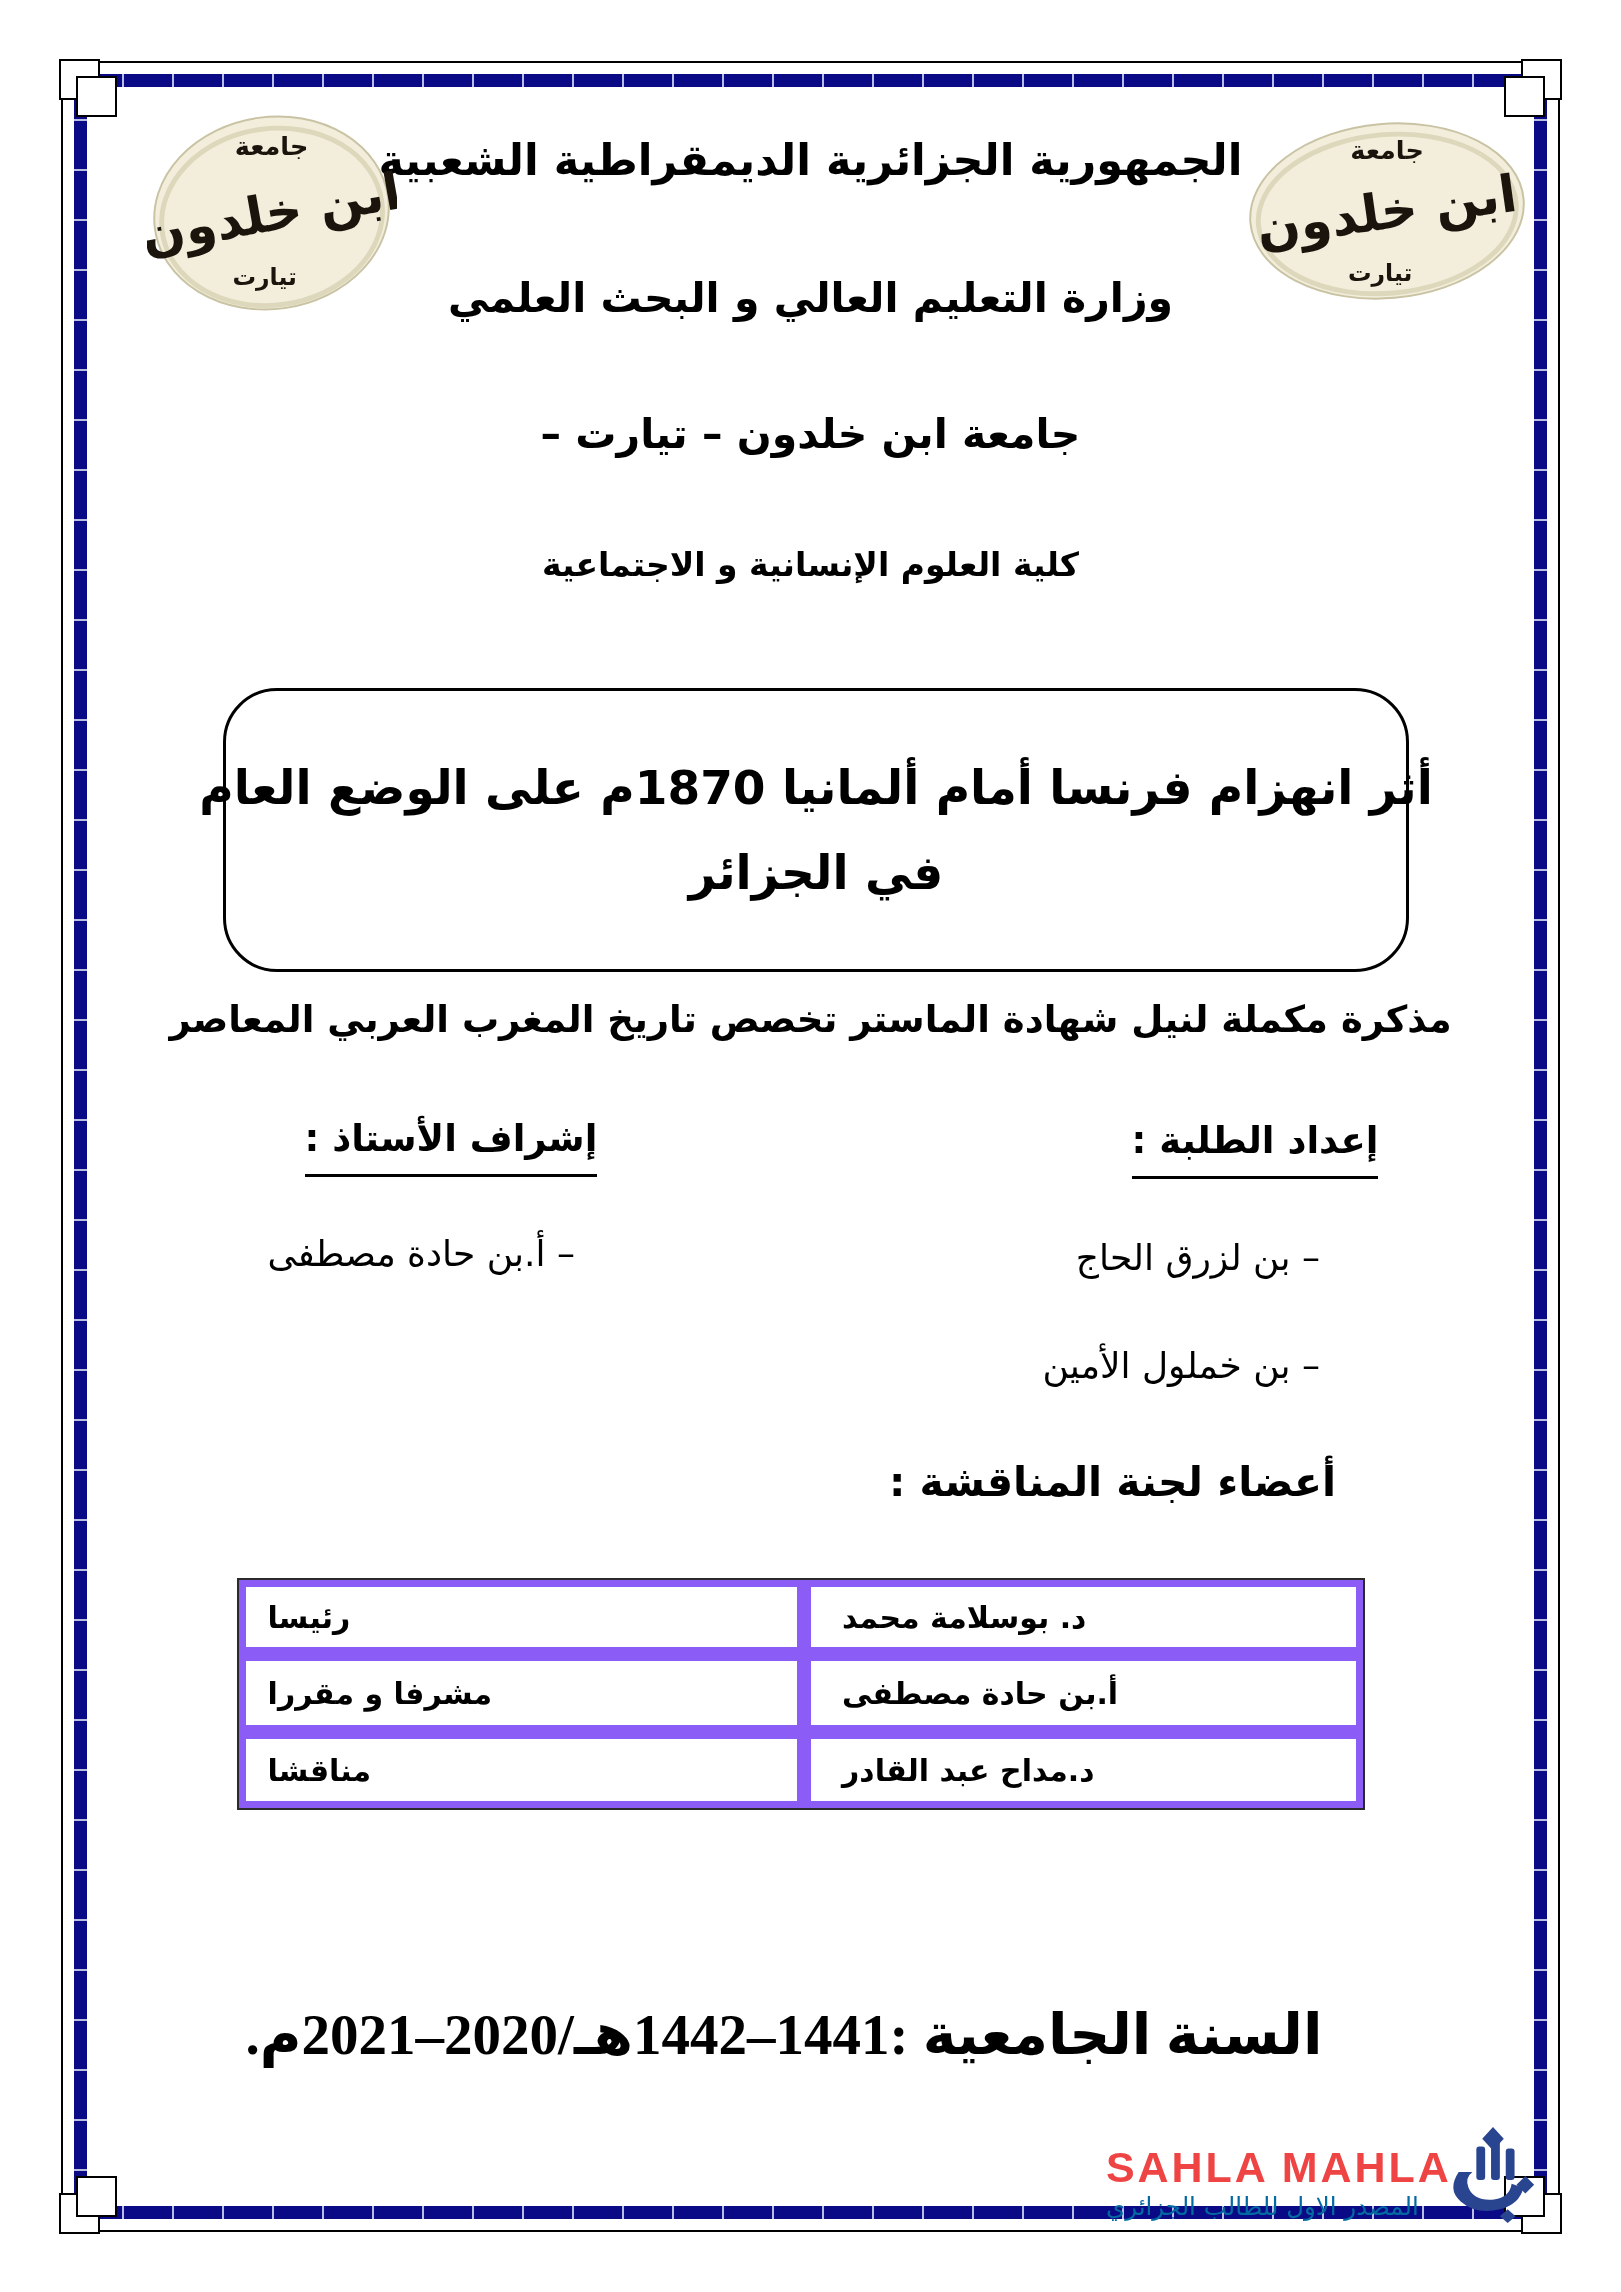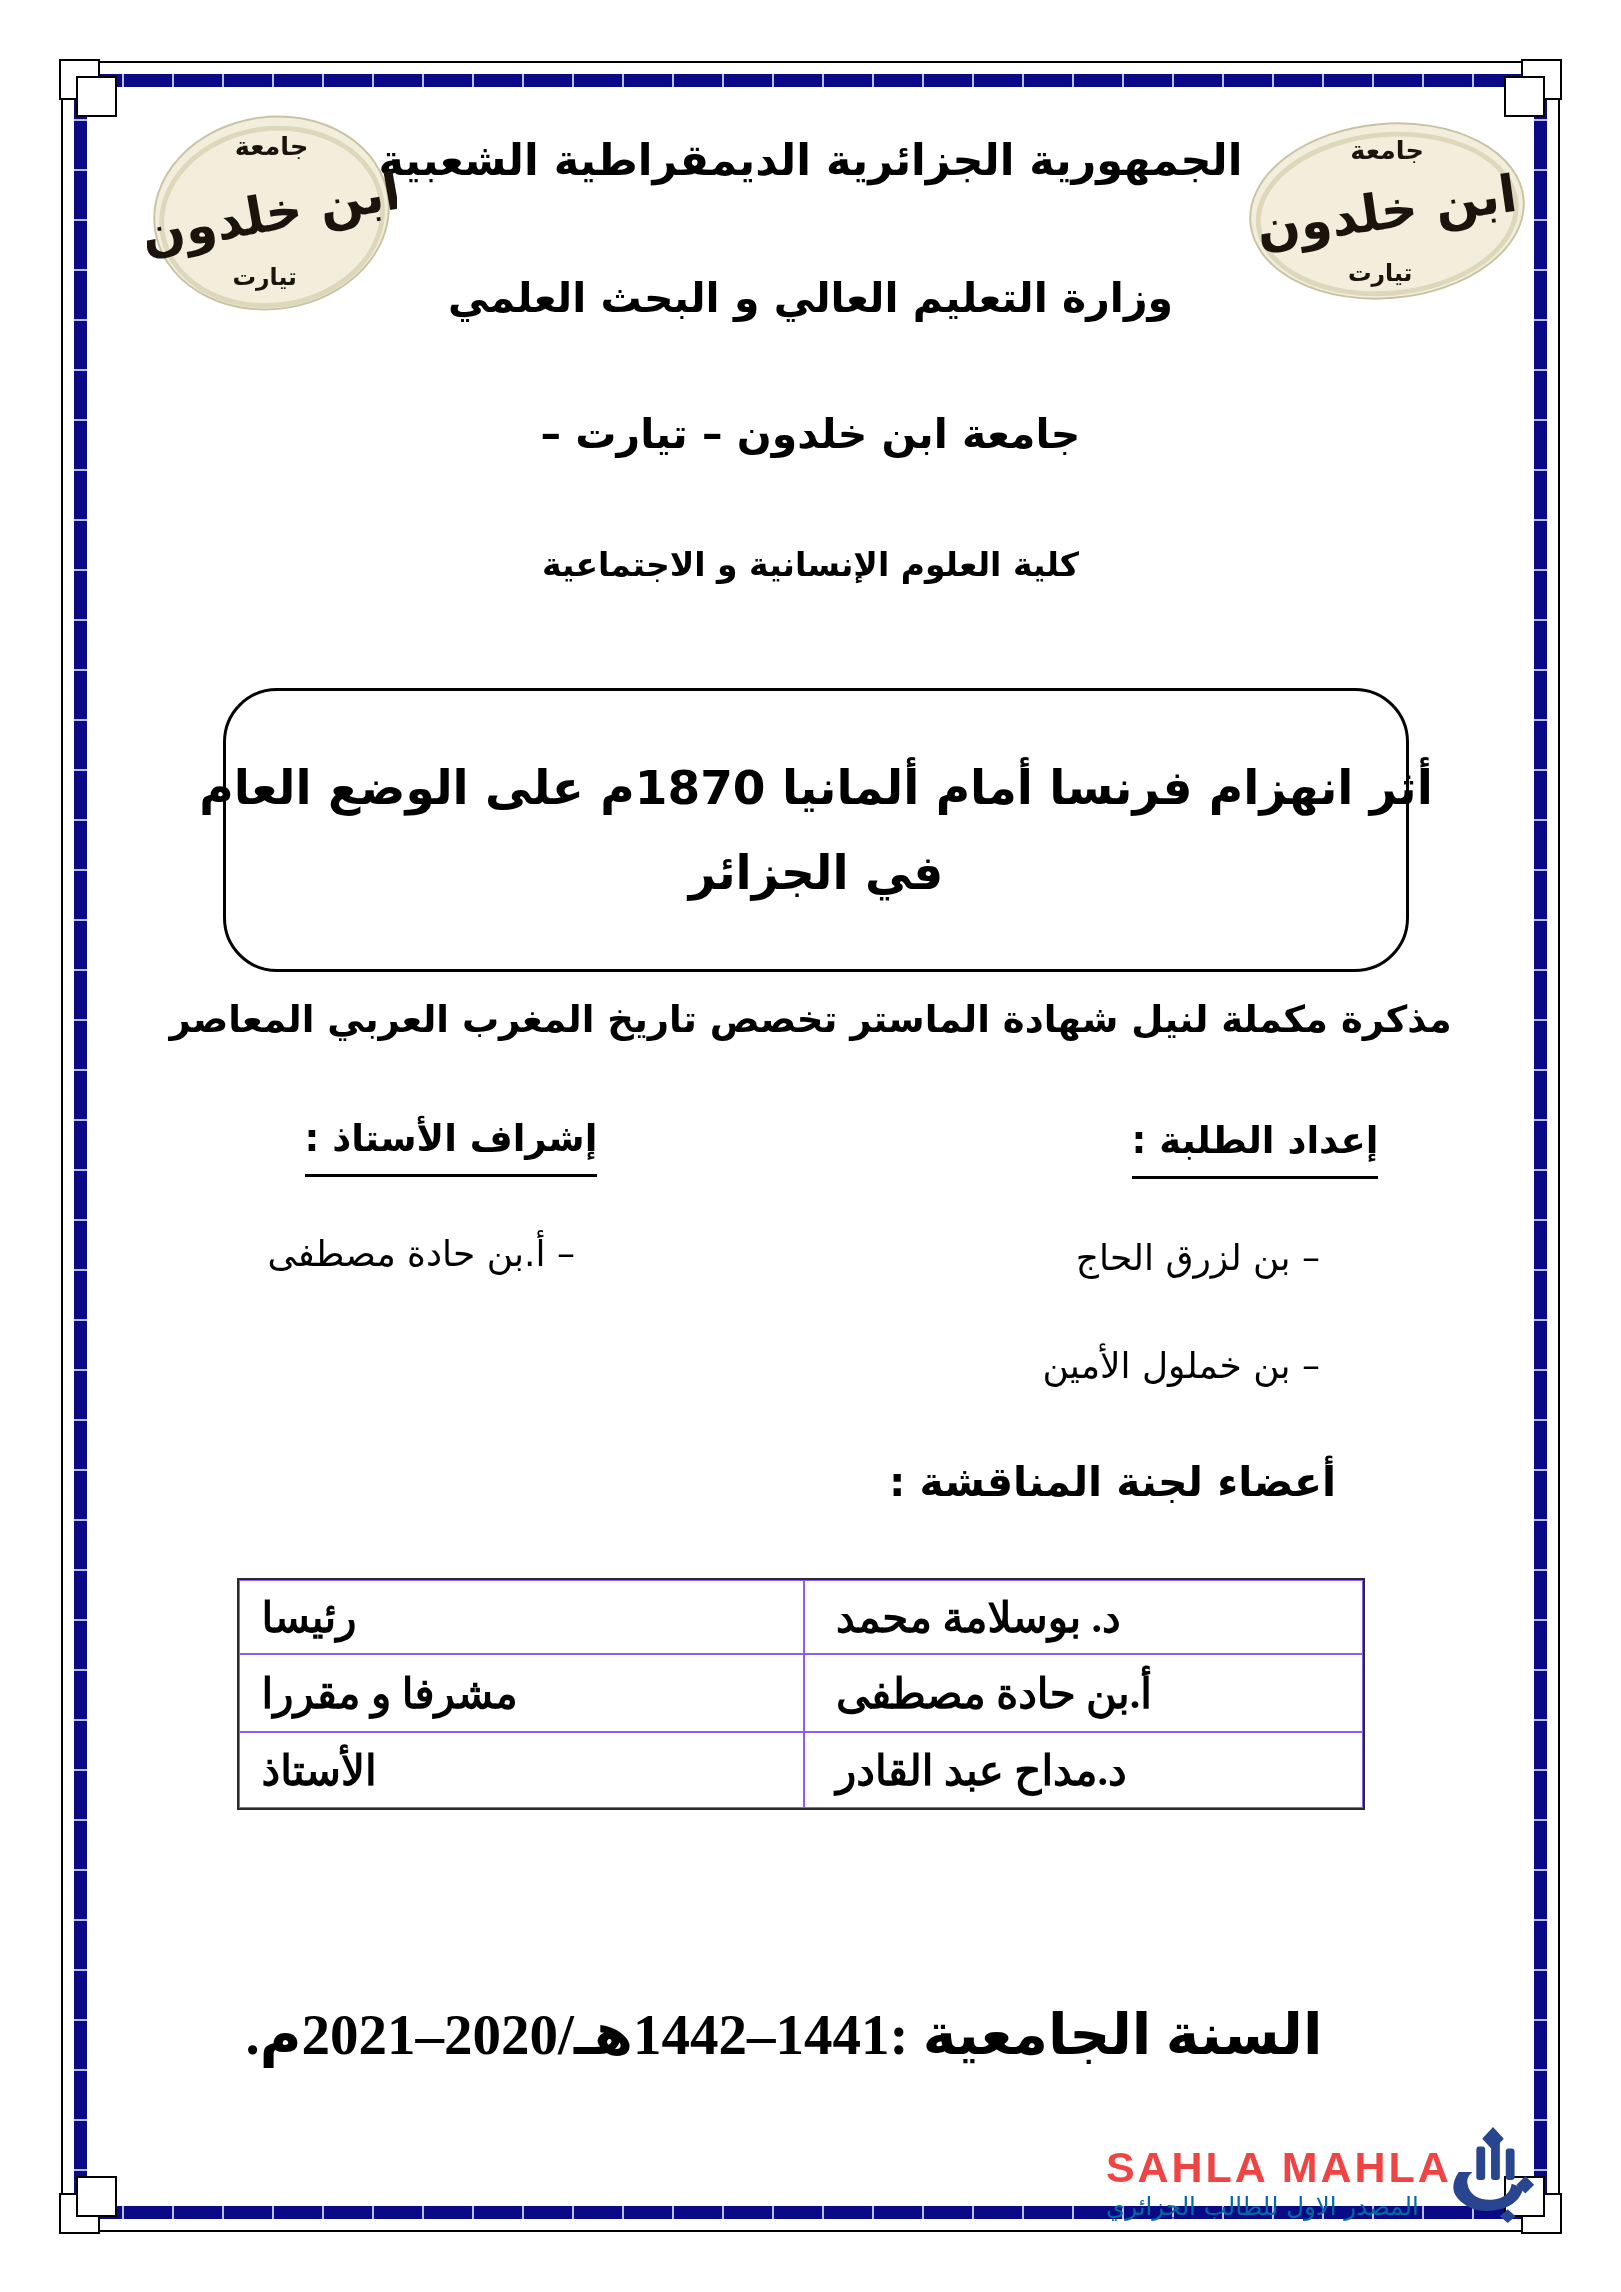--- a/index.html
+++ b/index.html
@@ -34,22 +34,22 @@
   .sec-head{position:absolute; font-weight:bold; font-size:37px; direction:rtl; white-space:nowrap;}
   .sec-head .u{display:inline-block; border-bottom:3.9px solid #000; padding-bottom:13.7px;}
   .name-line{position:absolute; font-size:36px; direction:rtl; white-space:nowrap; text-align:right;}
   .committee-head{position:absolute; font-weight:bold; font-size:41px; direction:rtl; white-space:nowrap;}
   
   .jury-table{
     position:absolute; left:237px; top:1578px; width:1128px; height:232px;
     border:2px solid #2a2a2a; box-sizing:border-box; z-index:4;
     display:grid; grid-template-columns:565px 1fr; grid-template-rows:74px 78px 1fr;
   }
-  .cell{border:1px solid #8b5cf6; display:flex; align-items:center; justify-content:flex-end;
-    font-weight:bold; font-size:42px; direction:rtl; box-sizing:border-box;font-family:Liberation Serif, serif;}
+  .cell{border:7px solid #8b5cf6; display:flex; align-items:center; justify-content:flex-end;
+    font-weight:bold; font-size:30px; direction:rtl; box-sizing:border-box;}
   .cell.role{padding-left:0; padding-right:0; justify-content:flex-end; padding-inline-end:21.6px;}
   .cell.name{padding-inline-end:31px;}
   
   .year-line{position:absolute; left:0; top:2001px; width:1568px; text-align:center;
     font-weight:bold; font-size:57px; direction:rtl;
     font-family:"Liberation Serif","DejaVu Sans",serif;}
   .brand{position:absolute; left:1106px; top:2143px; width:338px; text-align:center;
     font-family:"Liberation Sans","DejaVu Sans",sans-serif; font-weight:bold;
     font-size:43px; letter-spacing:2.9px; color:#ef4444; z-index:6; white-space:nowrap;}
   .tagline{position:absolute; left:1106px; top:2192px; width:338px; text-align:left;
@@ -116,21 +116,21 @@
 
   <div class="name-line" style="right:1046px; top:1233px;">– أ.بن حادة مصطفى</div>
 
   <div class="committee-head" style="right:285px; top:1458px;">أعضاء لجنة المناقشة :</div>
 
   <div class="jury-table">
     <div class="cell role">رئيسا</div>
     <div class="cell name">د. بوسلامة محمد</div>
     <div class="cell role">مشرفا و مقررا</div>
     <div class="cell name">أ.بن حادة مصطفى</div>
-    <div class="cell role">الأستاذ</div>
+    <div class="cell role">مناقشا</div>
     <div class="cell name">د.مداح عبد القادر</div>
   </div>
 
   <div class="year-line">السنة الجامعية :1441–1442هـ/2020–2021م.</div>
 
   <div class="brand">SAHLA MAHLA</div>
   <div class="tagline">المصدر الاول للطالب الجزائري</div>
   <svg class="brand-icon" width="108" height="98" viewBox="0 0 110 100">
     <g fill="#2a4590">
       <polygon points="55,2 66,14 55,26 44,14"></polygon>

